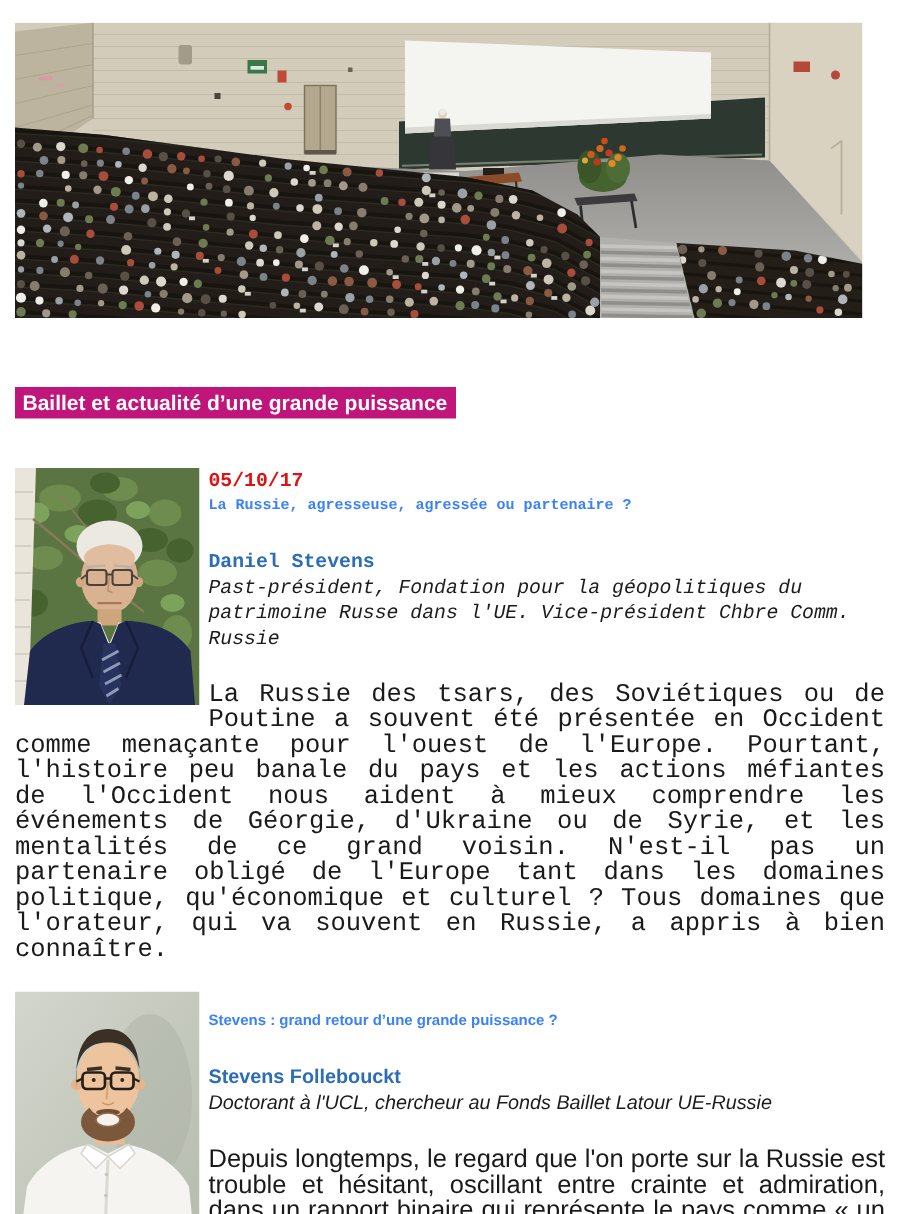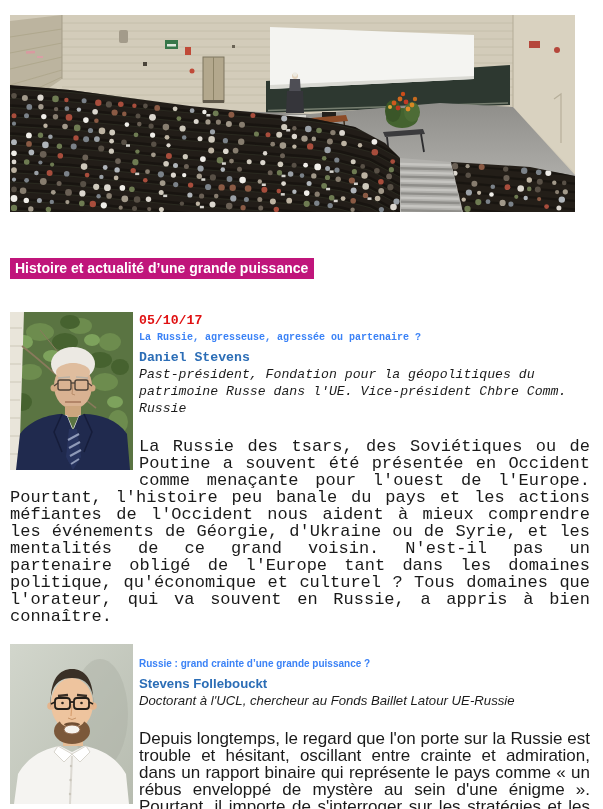--- a/index.html
+++ b/index.html
@@ -14,21 +14,21 @@
     font-size:14px;font-weight:bold;line-height:14.5px;padding:3px 6px 3px 5px;letter-spacing:0;}
   .entry{position:relative;}
   .entry::after{content:"";display:block;clear:both;}
   .entry-1{margin-top:33px;font-family:Liberation Mono, monospace;}
   .entry-2{margin-top:30px;}
   .portrait{float:left;line-height:0;}
   .portrait-1{width:123px;height:158px;margin:0 6px 4px 0;}
   .portrait-2{width:123px;height:160px;margin:-11px 6px 5px 0;}
   .date{color:var(--date-red);font-weight:bold;font-size:13.2px;line-height:17px;}
   .title{font-weight:bold;color:#3b82f6;font-size:10px;line-height:17px;}
-  .speaker{margin-top:3px;font-weight:bold;color:var(--name-blue);font-size:13.2px;line-height:17px;}
+  .speaker{margin-top:20px;font-weight:bold;color:var(--name-blue);font-size:13.2px;line-height:17px;}
   .role{font-style:italic;font-size:13.2px;line-height:17px;color:#1c1c1c;}
   p.body-text{margin:21px 0 0 0;font-size:17px;line-height:17px;text-align:justify;color:var(--text);}
 </style>
 </head>
 <body>
 
 <div class="page">
 
   <figure class="hero">
     <svg viewBox="0 0 565 197" width="565" height="197" xmlns="http://www.w3.org/2000/svg">
@@ -514,21 +514,21 @@
           <circle cx="500.9" cy="189.1" r="2.6" fill="#7b8289"></circle>
           <circle cx="536.6" cy="191.6" r="2.4" fill="#a84d3c"></circle>
           <circle cx="548.9" cy="193.1" r="2.5" fill="#dcd7cf"></circle>
           <circle cx="445.0" cy="192.7" r="2.3" fill="#6e7b52"></circle>
           <circle cx="457.5" cy="193.9" r="3.2" fill="#6e7b52"></circle>
         </g>
     </svg>
   </figure>
 
   <h2 class="banner">
-    <span>Histoire et actualité d’une grande puissance</span>
+    <span>Baillet et actualité d’une grande puissance</span>
   </h2>
 
   <section class="entry entry-1">
     <div class="portrait portrait-1">
       <svg viewBox="0 0 123 158" width="123" height="158" xmlns="http://www.w3.org/2000/svg">
         <rect width="123" height="158" fill="#5a7442"></rect>
         <g fill="#6d8c4e">
           <ellipse cx="30" cy="20" rx="14" ry="9"></ellipse>
             <ellipse cx="70" cy="14" rx="12" ry="8"></ellipse>
           <ellipse cx="100" cy="30" rx="11" ry="9"></ellipse>
@@ -640,19 +640,19 @@
           <path d="M4,160 L8,130 C18,112 36,104 50,102 L62,108 L74,102 C88,104 106,112 116,130 L119,160 Z" fill="#f5f4f1"></path>
           <polygon points="48,102 62,110 54,118 44,108" fill="#ffffff" stroke="#d8d5cd" stroke-width="1"></polygon>
           <polygon points="76,102 62,110 70,118 80,108" fill="#ffffff" stroke="#d8d5cd" stroke-width="1"></polygon>
           <line x1="62" y1="112" x2="60" y2="160" stroke="#dcd9d2" stroke-width="2"></line>
           <circle cx="61" cy="122" r="1.2" fill="#c9c5bb"></circle>
             <circle cx="60.5" cy="136" r="1.2" fill="#c9c5bb"></circle>
           <circle cx="60" cy="150" r="1.2" fill="#c9c5bb"></circle>
         </g>
       </svg>
     </div>
-    <div class="title">Russie : grand crainte d’une grande puissance ?</div>
+    <div class="title">Stevens : grand retour d’une grande puissance ?</div>
     <div class="speaker">Stevens Follebouckt</div>
     <div class="role">Doctorant à l'UCL, chercheur au Fonds Baillet Latour UE-Russie</div>
     <p class="body-text">Depuis longtemps, le regard que l'on porte sur la Russie est trouble et hésitant, oscillant entre crainte et admiration, dans un rapport binaire qui représente le pays comme « un rébus enveloppé de mystère au sein d'une énigme ». Pourtant, il importe de s'interroger sur les stratégies et les moyens de la Russie sur la scène internationale, non pour l'absoudre ou la condamner, mais pour comprendre mieux les ressorts géopolitiques et les mécanismes politiques qui guident son action extérieure et influencent sa vision mondiale.</p>
   </section>
 
 </div>
 
 </body></html>

